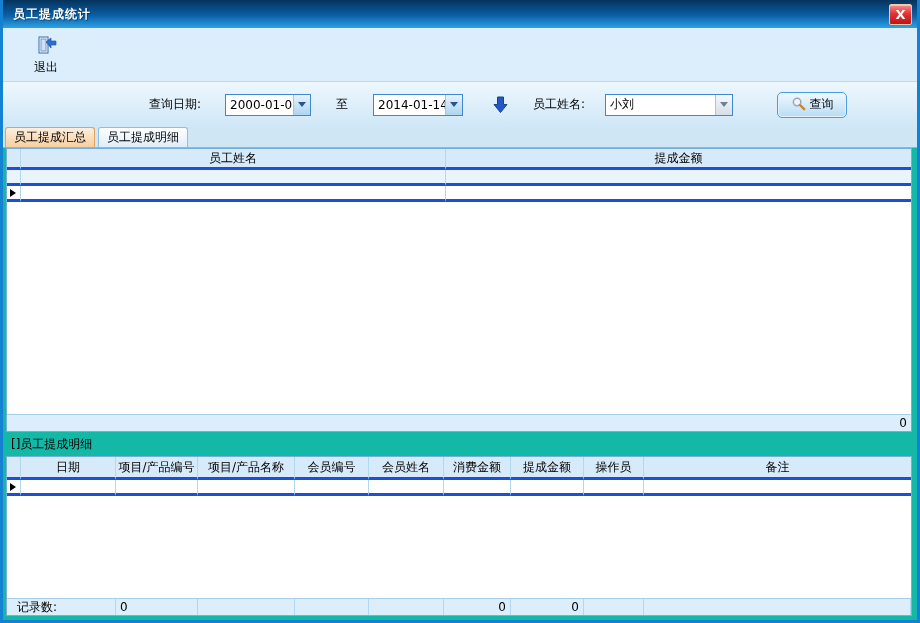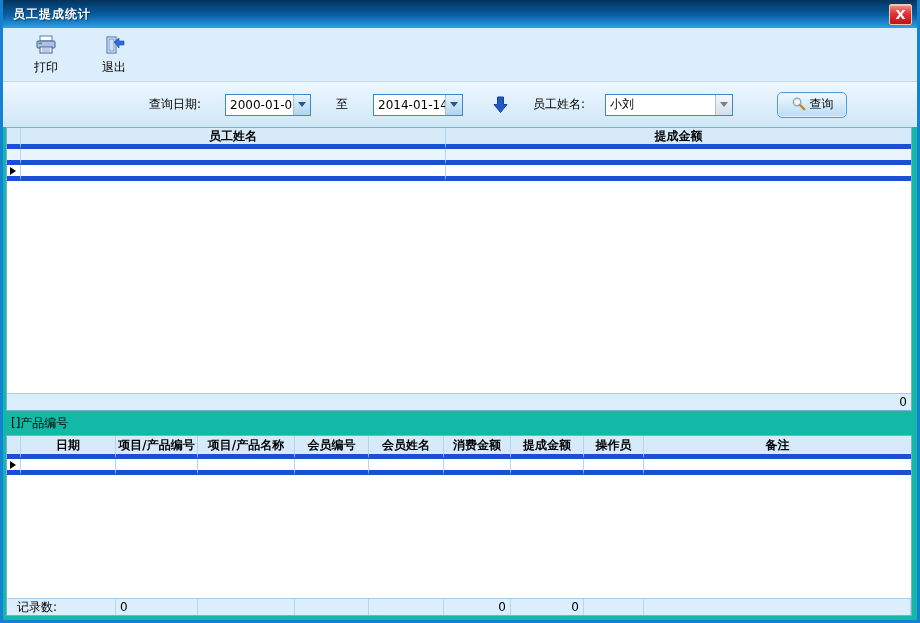--- a/index.html
+++ b/index.html
@@ -92,22 +92,22 @@
     margin:0 5px 0 3px; display:flex; flex-direction:column; overflow:hidden;
   }
   .t1 { flex:none; height:284px; }
   .t2 { flex:1; margin-bottom:4px; }
 
   .grid-row { display:grid; flex:none; }
   .t1-cols { grid-template-columns:14px 425px 1fr; }
   .t2-cols { grid-template-columns:14px 95px 82px 97px 74px 75px 67px 73px 60px 1fr; }
 
   .cell {
-    border-right:1px solid #b3d7ef; border-bottom:5px solid #1d4ed8;
-    display:flex; align-items:center; overflow:hidden; white-space:nowrap;font-weight:bold;
+    border-right:1px solid #b3d7ef; border-bottom:3px solid #1d4ed8;
+    display:flex; align-items:center; overflow:hidden; white-space:nowrap;
   }
   .cell:last-child { border-right:none; }
   .hcell { justify-content:center; background:#d6eafa; height:21px; }
   .t2 .hcell { height:23px; }
   .rcell { height:16px; background:#fff; }
   .alt .rcell { background:#e9f4fc; }
   .tri { width:0; height:0; border-top:4px solid transparent; border-bottom:4px solid transparent; border-left:6px solid #000; margin-left:3px; }
   .filler { flex:1; background:#fff; }
 
   .t1-footer {
@@ -131,33 +131,20 @@
 <div class="window">
 
   <div class="titlebar">
     <span class="title">员工提成统计</span>
     <div class="close-btn">
       <span>X</span>
     </div>
   </div>
 
   <div class="toolbar">
-    <div class="tool-btn">
-      <span>
-        <svg width="22" height="22" viewBox="0 0 22 22">
-          <rect x="5" y="2" width="12" height="5" fill="#ffffff" stroke="#5a7ab0"></rect>
-          <rect x="2" y="7" width="18" height="7" rx="1" fill="#aebfe8" stroke="#44609a"></rect>
-          <rect x="3.5" y="8.5" width="3.5" height="1.8" fill="#3bb54a"></rect>
-          <rect x="5" y="13" width="12" height="6" fill="#eef3fb" stroke="#44609a"></rect>
-          <line x1="7" y1="15" x2="15" y2="15" stroke="#8fa3c4"></line>
-          <line x1="7" y1="17" x2="15" y2="17" stroke="#8fa3c4"></line>
-        </svg>
-      </span>
-      <span>打印</span>
-    </div>
     <div class="tool-btn">
       <span>
         <svg width="22" height="22" viewBox="0 0 22 22">
           <rect x="4" y="3" width="9" height="16" fill="#f5f9ff" stroke="#3a6ab0"></rect>
           <rect x="6" y="5" width="5" height="12" fill="#cfe0f6" stroke="#7a98c8"></rect>
           <path d="M11 8 L16 4 L16 7 L21 7 L21 11 L16 11 L16 14 Z" fill="#2b6fd4" stroke="#17499e" stroke-width="0.6"></path>
         </svg>
       </span>
       <span>退出</span>
     </div>
@@ -194,20 +181,28 @@
       <span>
         <svg width="15" height="15" viewBox="0 0 16 16">
           <circle cx="6.5" cy="6.5" r="4" fill="#eef4fa" stroke="#98a8b8" stroke-width="1.6"></circle>
           <line x1="9.6" y1="9.6" x2="14" y2="14" stroke="#c8872a" stroke-width="2.6" stroke-linecap="round"></line>
         </svg>
       </span>
       <span>查询</span>
     </div>
   </div>
 
+  <div class="tabbar">
+    <div class="tab active">
+      <span>员工提成汇总</span>
+    </div>
+    <div class="tab">
+      <span>员工提成明细</span>
+    </div>
+  </div>
 
   <div class="datatable t1">
     <div class="grid-row t1-cols">
       <div class="cell hcell"></div>
       <div class="cell hcell">员工姓名</div>
       <div class="cell hcell">提成金额</div>
     </div>
     <div class="grid-row t1-cols alt">
       <div class="cell rcell"></div>
       <div class="cell rcell"></div>
@@ -220,21 +215,21 @@
       <div class="cell rcell"></div>
       <div class="cell rcell"></div>
     </div>
     <div class="filler"></div>
     <div class="t1-footer">
       <span>0</span>
     </div>
   </div>
 
   <div class="label-row">
-    <span>[]产品编号</span>
+    <span>[]员工提成明细</span>
   </div>
 
   <div class="datatable t2">
     <div class="grid-row t2-cols">
       <div class="cell hcell"></div>
       <div class="cell hcell">日期</div>
       <div class="cell hcell">项目/产品编号</div>
       <div class="cell hcell">项目/产品名称</div>
       <div class="cell hcell">会员编号</div>
       <div class="cell hcell">会员姓名</div>

